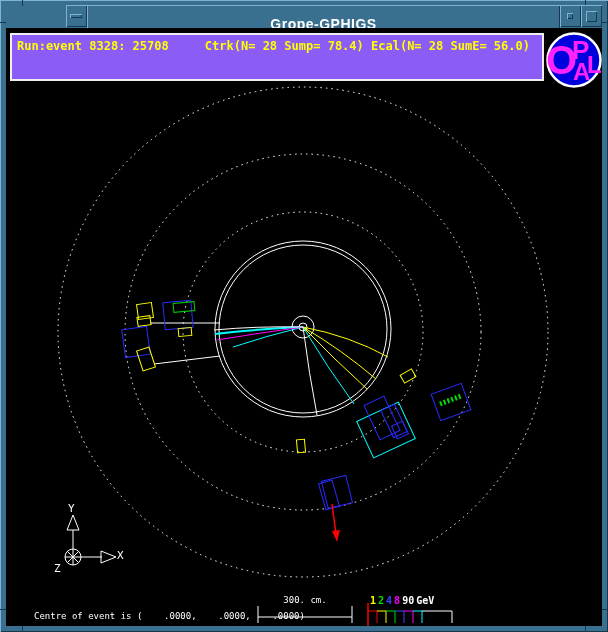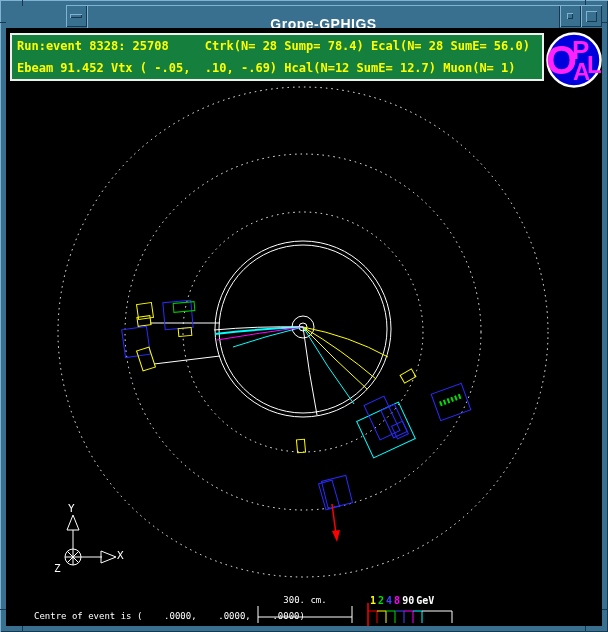--- a/index.html
+++ b/index.html
@@ -14,21 +14,21 @@
         box-shadow:inset 1px 1px 0 #7fb3d1, inset -1px -1px 0 #16394f;}
   .title-text{color:#ffffff;font-family:"Liberation Sans",sans-serif;font-size:14px;font-weight:bold;letter-spacing:0.5px;}
   .icon-dash{position:absolute;left:4px;top:9px;width:12px;height:4px;background:#39708f;
         box-shadow:inset 1px 1px 0 #7fb3d1, inset -1px -1px 0 #16394f;}
   .icon-sq-s{position:absolute;left:7px;top:8px;width:6px;height:6px;background:#39708f;
         box-shadow:inset 1px 1px 0 #7fb3d1, inset -1px -1px 0 #16394f;}
   .icon-sq-l{position:absolute;left:5px;top:6px;width:11px;height:11px;background:#39708f;
         box-shadow:inset 1px 1px 0 #7fb3d1, inset -1px -1px 0 #16394f;}
   .canvas{position:absolute;left:6px;top:28px;width:596px;height:598px;background:#000;}
   #overlay{position:absolute;left:0;top:0;width:608px;height:632px;}
-  .hdrbox{position:absolute;left:10px;top:33px;width:534px;height:48px;background:#15803d;
+  .hdrbox{position:absolute;left:10px;top:33px;width:534px;height:48px;background:#8b5cf6;
         border:2px solid #efefef;box-sizing:border-box;overflow:hidden;}
   .hdrline{white-space:pre;color:#ffff00;font-size:12px;font-weight:bold;line-height:22px;padding-left:5px;}
   .logo{position:absolute;left:545px;top:31px;width:60px;height:60px;}
   .lbl{position:absolute;color:#fff;white-space:pre;}
   .centre-text{left:34px;top:611px;font-size:9px;}
   .scale-label{left:258px;top:595px;width:94px;text-align:center;font-size:9px;}
   .axis-lbl{font-size:11px;}
   .legend-row{position:absolute;left:370px;top:595px;display:flex;gap:2px;
         font-size:10px;font-weight:bold;}
   .legend-row span{display:block;}
@@ -126,21 +126,20 @@
       <line x1="404" y1="611" x2="413" y2="611" stroke="#ff00ff" stroke-width="1"></line>
       <line x1="413" y1="611" x2="413" y2="623" stroke="#ff00ff" stroke-width="1"></line>
       <line x1="413" y1="611" x2="422" y2="611" stroke="#00ffff" stroke-width="1"></line>
       <line x1="422" y1="611" x2="422" y2="623" stroke="#00ffff" stroke-width="1"></line>
       <line x1="422" y1="611" x2="452" y2="611" stroke="#ffffff" stroke-width="1"></line>
       <line x1="452" y1="611" x2="452" y2="623" stroke="#ffffff" stroke-width="1"></line>
     </svg>
 
   <div class="hdrbox">
     <div class="hdrline">Run:event 8328: 25708     Ctrk(N= 28 Sump= 78.4) Ecal(N= 28 SumE= 56.0)</div>
-    <div class="hdrline">Ebeam 91.452 Vtx ( -.05,  .10, -.69) Hcal(N=12 SumE= 12.7) Muon(N= 1)</div>
   </div>
 
   <div class="logo">
     <svg width="60" height="60" viewBox="0 0 60 60">
       <circle cx="29" cy="29" r="26.5" fill="#0000dd" stroke="#ffffff" stroke-width="2.5"></circle>
       <text x="1" y="43" font-family="Liberation Sans, sans-serif" font-size="40" font-weight="bold" fill="#ff22ff">O</text>
       <text x="27" y="28" font-family="Liberation Sans, sans-serif" font-size="26" font-weight="bold" fill="#ff22ff">P</text>
       <text x="28" y="49" font-family="Liberation Sans, sans-serif" font-size="24" font-weight="bold" fill="#ff22ff">A</text>
       <text x="42" y="42" font-family="Liberation Sans, sans-serif" font-size="24" font-weight="bold" fill="#ff22ff">L</text>
     </svg>

